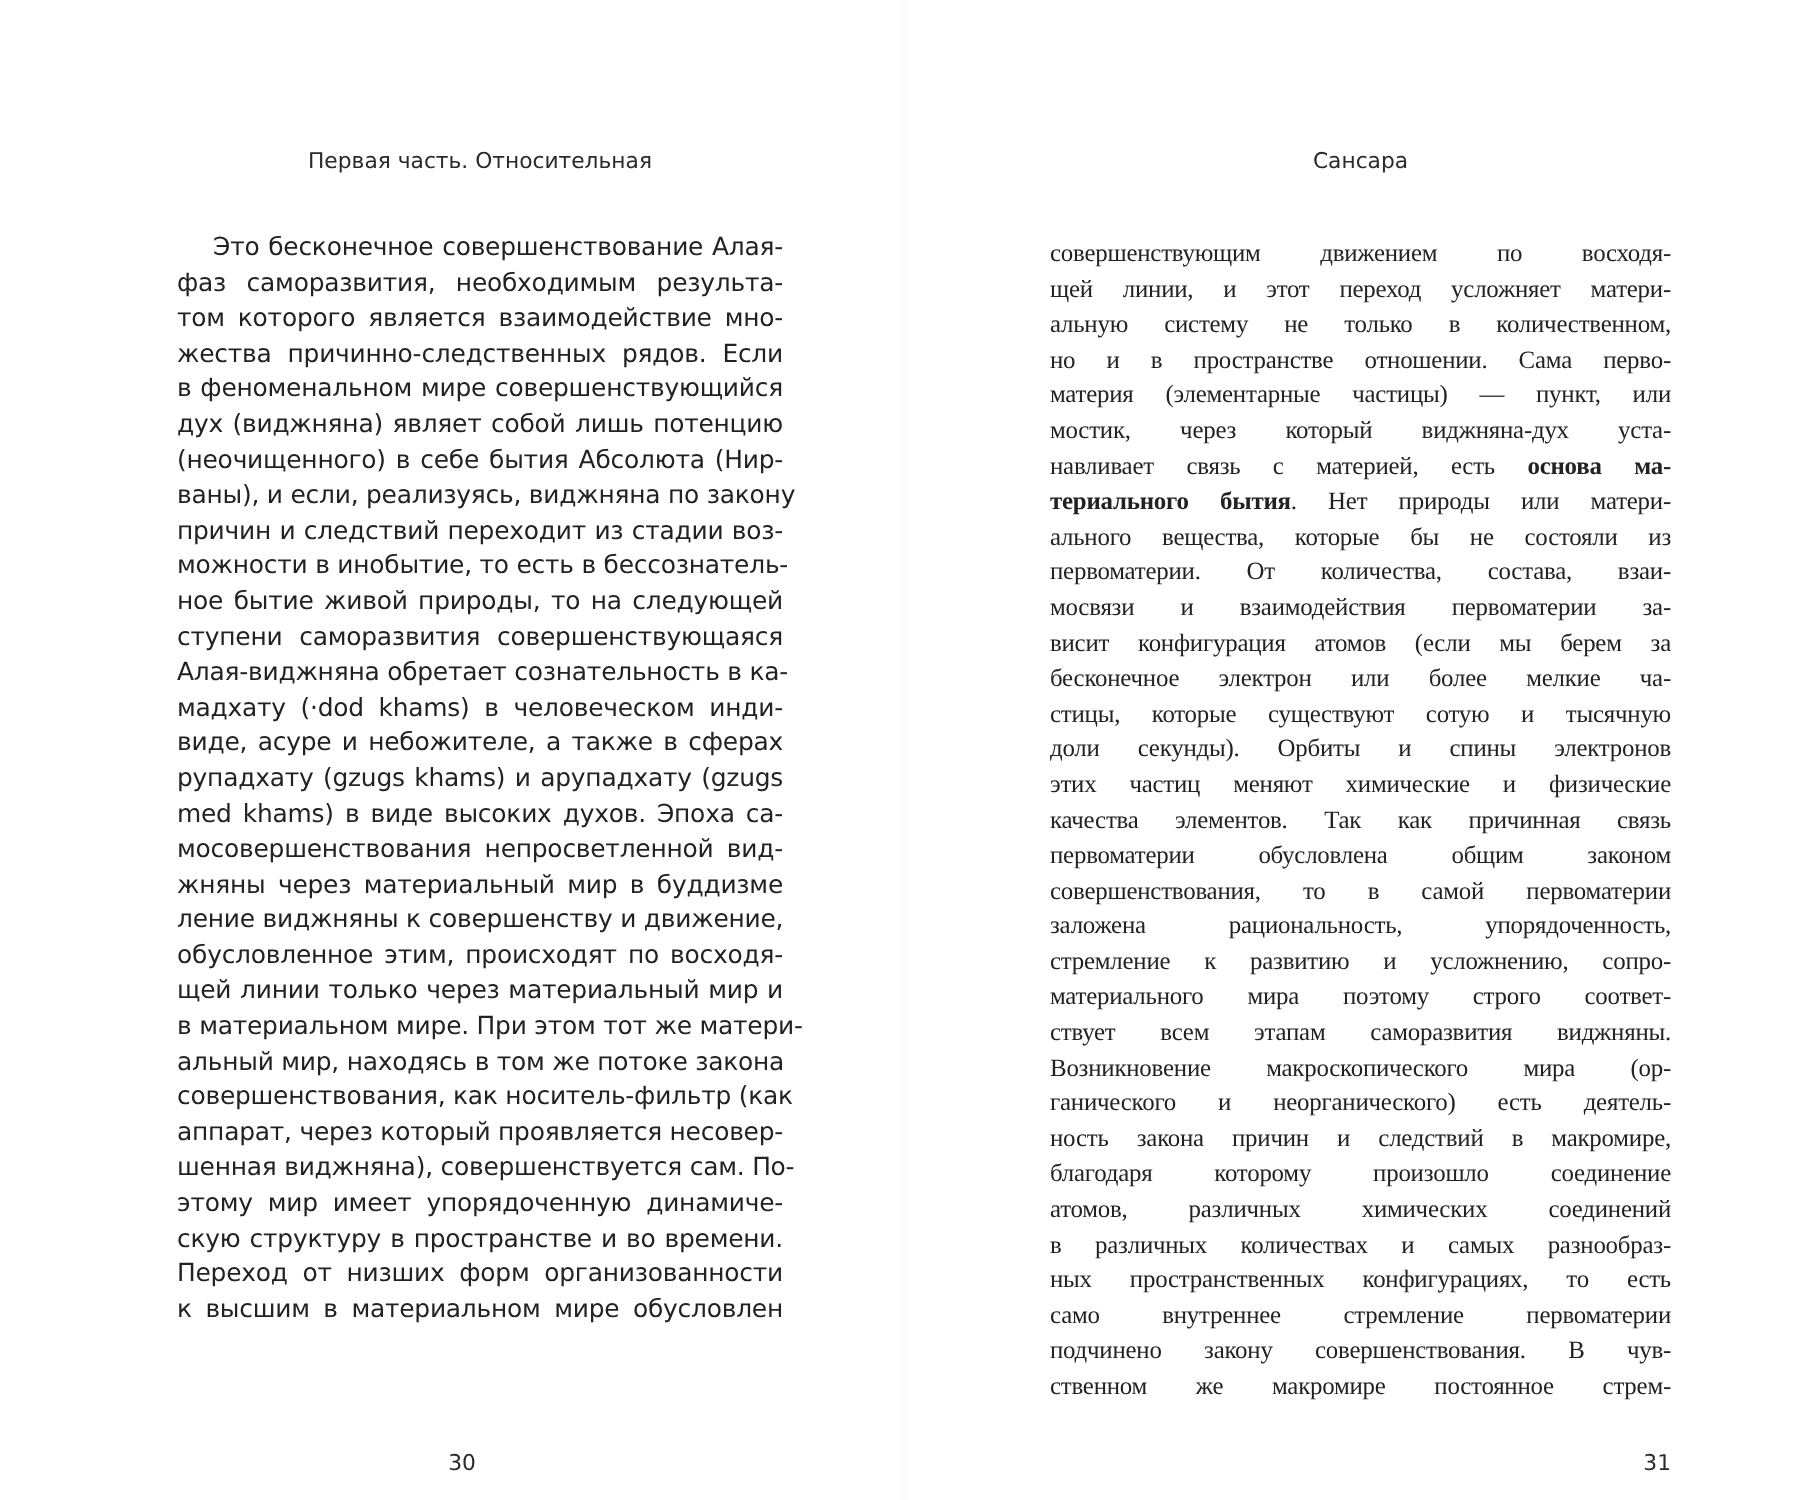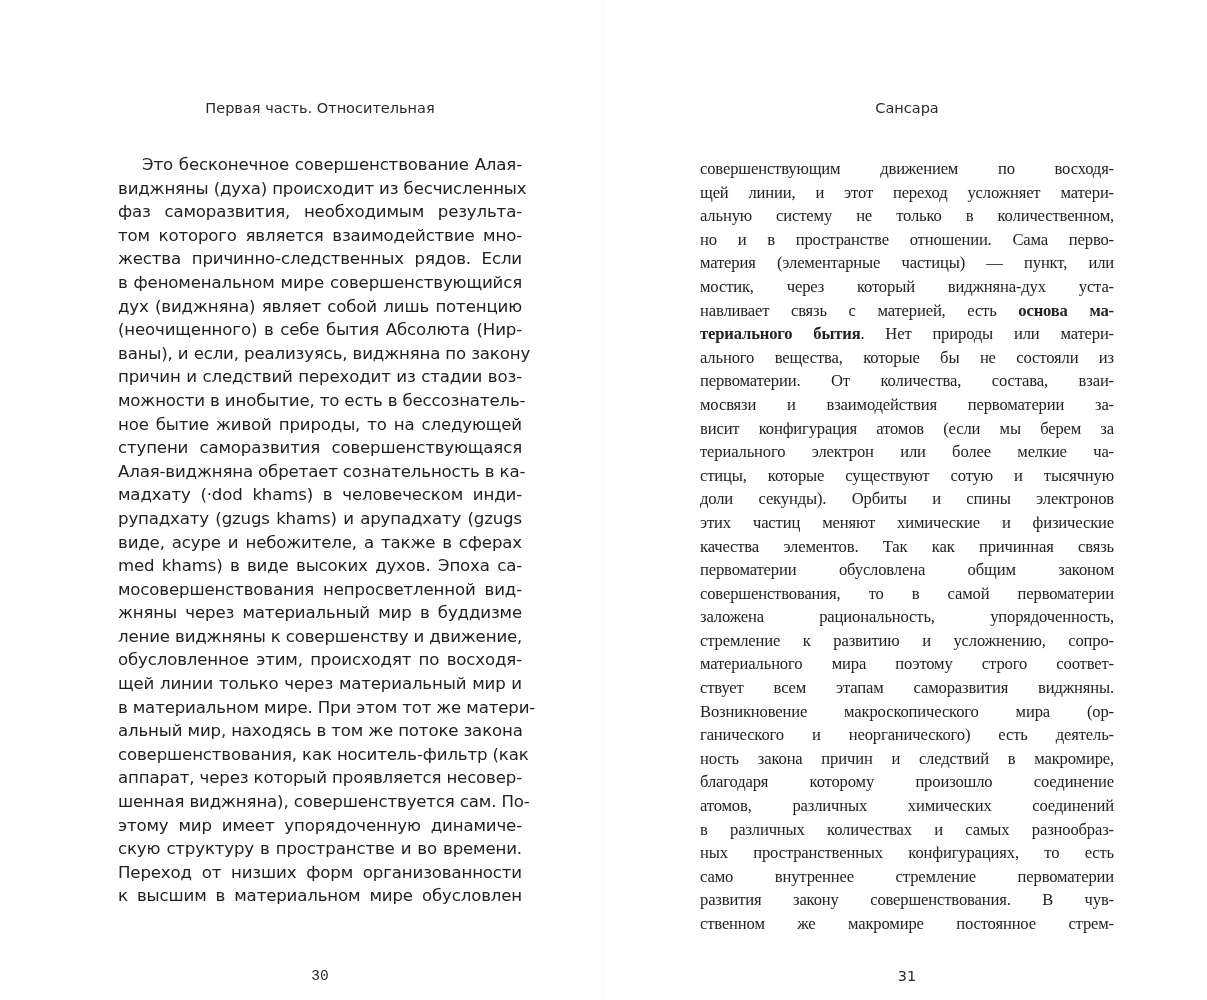--- a/index.html
+++ b/index.html
@@ -20,50 +20,49 @@
   .page.right .body-text { left:97px; top:157px; width:414px;font-family:Liberation Serif, serif; }
   .line {
     display:block; height:23.6px; line-height:23.6px; font-size:16.6px; white-space:nowrap;
     text-align:justify; text-align-last:justify; letter-spacing:-0.15px; overflow:visible;
   }
   .line.indent { padding-left:24px; }
   b, .bold { font-weight:bold; }
   .folio {
     position:absolute; top:968px; font-size:14.5px; color:#2a2a2a; text-align:center;
   }
-  .page.left .folio { left:118px; width:404px;font-family:Liberation Mono, monospace; }
-  .page.right .folio { left:97px; width:414px; }
+  .page.left .folio { left:106px; width:404px; }
+  .page.right .folio { left:97px; width:414px;text-align:right; }
   .gutter {
     position:absolute; left:598px; top:0; width:10px; height:1000px;
     background:linear-gradient(to right, rgba(0,0,0,0) 0%, rgba(0,0,0,0.015) 50%, rgba(0,0,0,0) 100%);
   }
 </style>
 </head>
 <body>
 
 <div class="page left">
   <div class="running-head">Первая часть. Относительная</div>
   <div class="body-text">
       <span class="line indent">Это бесконечное совершенствование Алая-</span>
-      <span class="line">виджняны (духа) происходит из бесчисленных</span>
       <span class="line">фаз саморазвития, необходимым результа-</span>
       <span class="line">том которого является взаимодействие мно-</span>
       <span class="line">жества причинно-следственных рядов. Если</span>
       <span class="line">в феноменальном мире совершенствующийся</span>
       <span class="line">дух (виджняна) являет собой лишь потенцию</span>
       <span class="line">(неочищенного) в себе бытия Абсолюта (Нир-</span>
       <span class="line">ваны), и если, реализуясь, виджняна по закону</span>
       <span class="line">причин и следствий переходит из стадии воз-</span>
       <span class="line">можности в инобытие, то есть в бессознатель-</span>
       <span class="line">ное бытие живой природы, то на следующей</span>
       <span class="line">ступени саморазвития совершенствующаяся</span>
       <span class="line">Алая-виджняна обретает сознательность в ка-</span>
       <span class="line">мадхату (·dod khams) в человеческом инди-</span>
+      <span class="line">виде, асуре и небожителе, а также в сферах</span>
       <span class="line">рупадхату (gzugs khams) и арупадхату (gzugs</span>
-      <span class="line">виде, асуре и небожителе, а также в сферах</span>
       <span class="line">med khams) в виде высоких духов. Эпоха са-</span>
       <span class="line">мосовершенствования непросветленной вид-</span>
       <span class="line">жняны через материальный мир в буддизме</span>
       <span class="line">ление виджняны к совершенству и движение,</span>
       <span class="line">обусловленное этим, происходят по восходя-</span>
       <span class="line">щей линии только через материальный мир и</span>
       <span class="line">в материальном мире. При этом тот же матери-</span>
       <span class="line">альный мир, находясь в том же потоке закона</span>
       <span class="line">совершенствования, как носитель-фильтр (как</span>
       <span class="line">аппарат, через который проявляется несовер-</span>
@@ -86,36 +85,36 @@
       <span class="line">альную систему не только в количественном,</span>
       <span class="line">но и в пространстве отношении. Сама перво-</span>
       <span class="line">материя (элементарные частицы) — пункт, или</span>
       <span class="line">мостик, через который виджняна-дух уста-</span>
       <span class="line">навливает связь с материей, есть <b>основа ма-</b></span>
       <span class="line"><b>териального бытия</b>. Нет природы или матери-</span>
       <span class="line">ального вещества, которые бы не состояли из</span>
       <span class="line">первоматерии. От количества, состава, взаи-</span>
       <span class="line">мосвязи и взаимодействия первоматерии за-</span>
       <span class="line">висит конфигурация атомов (если мы берем за</span>
-      <span class="line">териального электрон или более мелкие ча-</span>
+      <span class="line">бесконечное электрон или более мелкие ча-</span>
       <span class="line">стицы, которые существуют сотую и тысячную</span>
       <span class="line">доли секунды). Орбиты и спины электронов</span>
       <span class="line">этих частиц меняют химические и физические</span>
       <span class="line">качества элементов. Так как причинная связь</span>
       <span class="line">первоматерии обусловлена общим законом</span>
       <span class="line">совершенствования, то в самой первоматерии</span>
       <span class="line">заложена рациональность, упорядоченность,</span>
       <span class="line">стремление к развитию и усложнению, сопро-</span>
       <span class="line">материального мира поэтому строго соответ-</span>
       <span class="line">ствует всем этапам саморазвития виджняны.</span>
       <span class="line">Возникновение макроскопического мира (ор-</span>
       <span class="line">ганического и неорганического) есть деятель-</span>
       <span class="line">ность закона причин и следствий в макромире,</span>
       <span class="line">благодаря которому произошло соединение</span>
       <span class="line">атомов, различных химических соединений</span>
       <span class="line">в различных количествах и самых разнообраз-</span>
       <span class="line">ных пространственных конфигурациях, то есть</span>
       <span class="line">само внутреннее стремление первоматерии</span>
-      <span class="line">развития закону совершенствования. В чув-</span>
+      <span class="line">подчинено закону совершенствования. В чув-</span>
       <span class="line">ственном же макромире постоянное стрем-</span>
     </div>
   <div class="folio">31</div>
 </div>
 
 </body></html>

